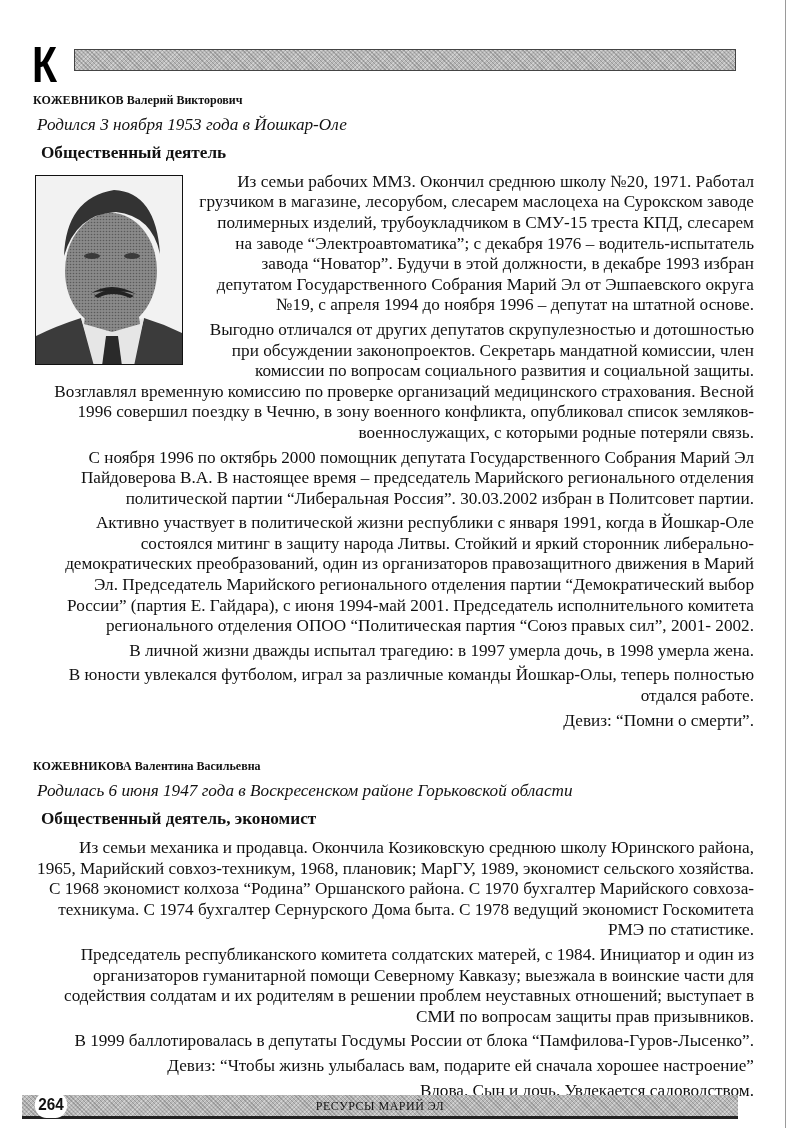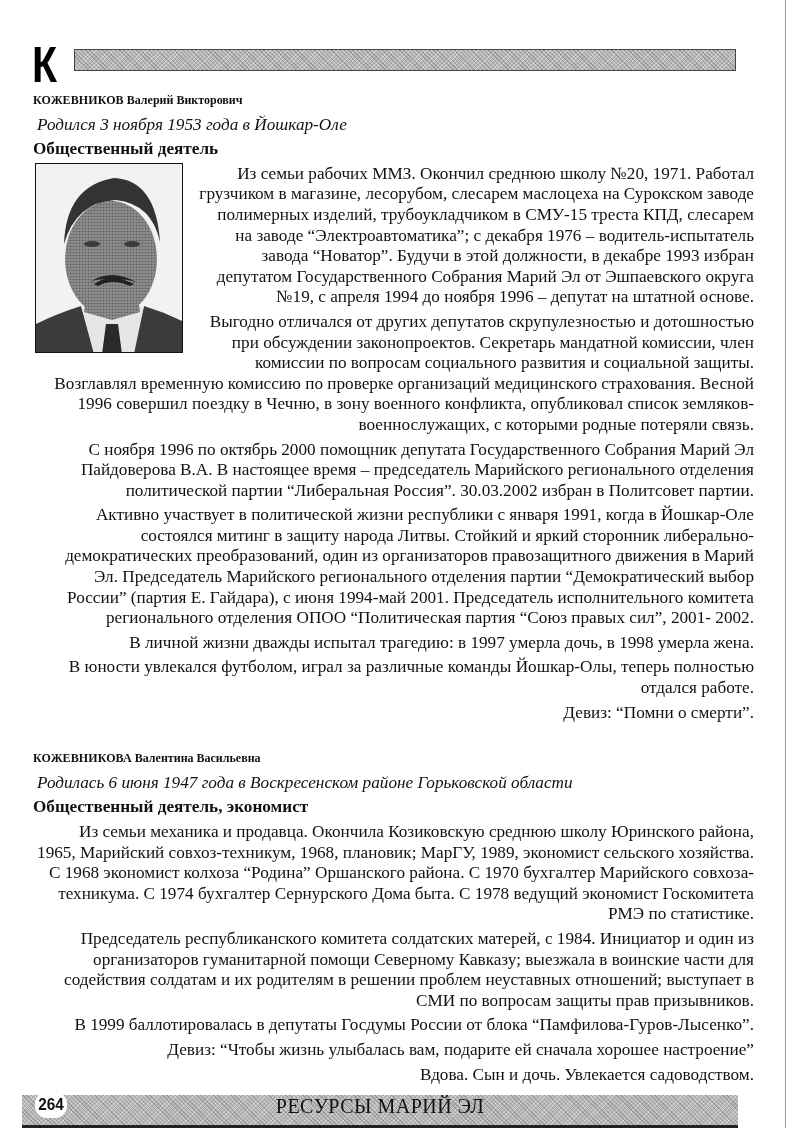--- a/index.html
+++ b/index.html
@@ -29,45 +29,45 @@
     position: absolute; left: 74px; top: 49px; width: 662px; height: 22px;
     border: 1px solid #444; box-sizing: border-box;
   }
   .content {
     position: absolute; left: 33px; top: 90px; width: 725px;
     font-size: 17.2px; line-height: 20.6px;
   }
   .entry-name { font-weight: bold; font-size: 12px; margin: 0; }
   .entry-name .surname { letter-spacing: 0.1px; }
   .entry-born { font-style: italic; margin: 4px; }
-  .entry-role { font-weight: bold; margin: 0; }
+  .entry-role { font-weight: bold; margin: 8px; }
   .para { margin: 4px; text-align: right; }
   .photo {
     float: left; width: 148px; height: 190px;
     margin: 3px 14px 4px 2px;
     border: 1.5px solid #111; box-sizing: border-box;
     background: #efefef; position: relative; overflow: hidden;
   }
   .photo svg { position: absolute; left: 0; top: 0; }
   .spacer { height: 21px; }
   .footer-bar {
-    position: absolute; left: 22px; top: 1095px; width: 716px; height: 33px;
+    position: absolute; left: 22px; top: 1095px; width: 716px; height: 24px;
     box-sizing: border-box; border-bottom: 3px solid #222;
   }
   .page-number {
     position: absolute; left: 11px; top: -3px; width: 36px; height: 26px;
     background: #fff; border-radius: 13px;
     font-family: "Liberation Sans", "DejaVu Sans", sans-serif;
     font-weight: bold; font-size: 17px; line-height: 26px; text-align: center;
     transform: scaleX(0.9);
   }
   .footer-title {
     position: absolute; left: 0; right: 0; top: 0; text-align: center;
     font-family: "Liberation Serif", "DejaVu Serif", serif;
-    font-size: 20px; line-height: 22px; letter-spacing: 0.5px;
+    font-size: 12px; line-height: 22px; letter-spacing: 0.5px;
     color: #111;
   }
 </style>
 </head>
 <body>
 
 <div class="page-edge"></div>
 
 <div class="section-letter">К</div>
 <div class="section-bar hatch"></div>

